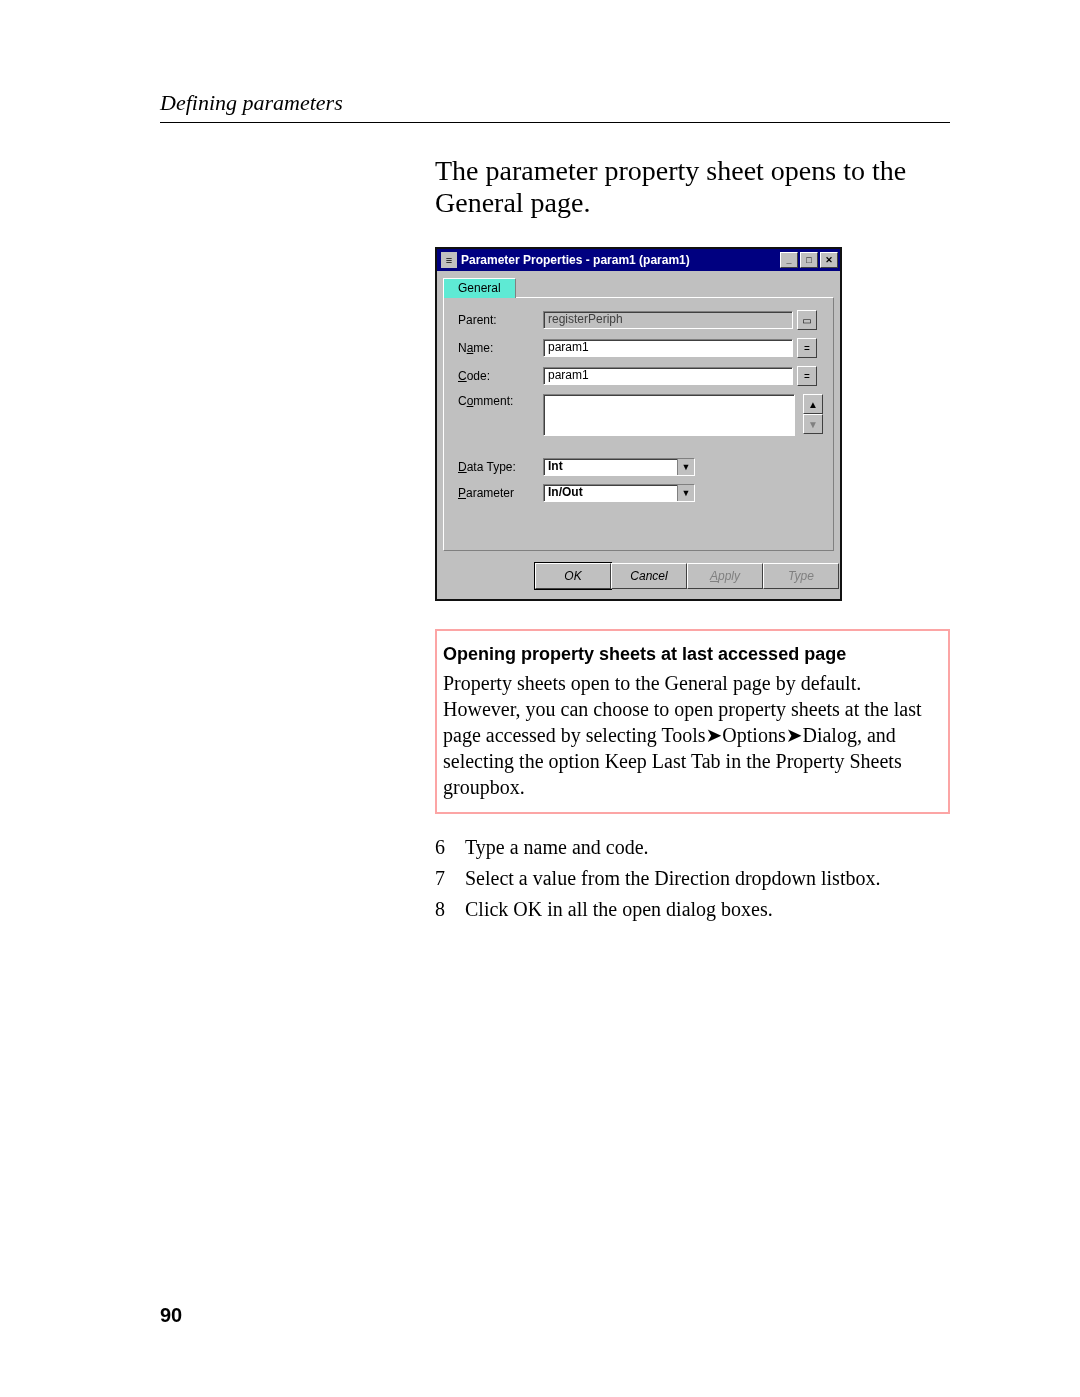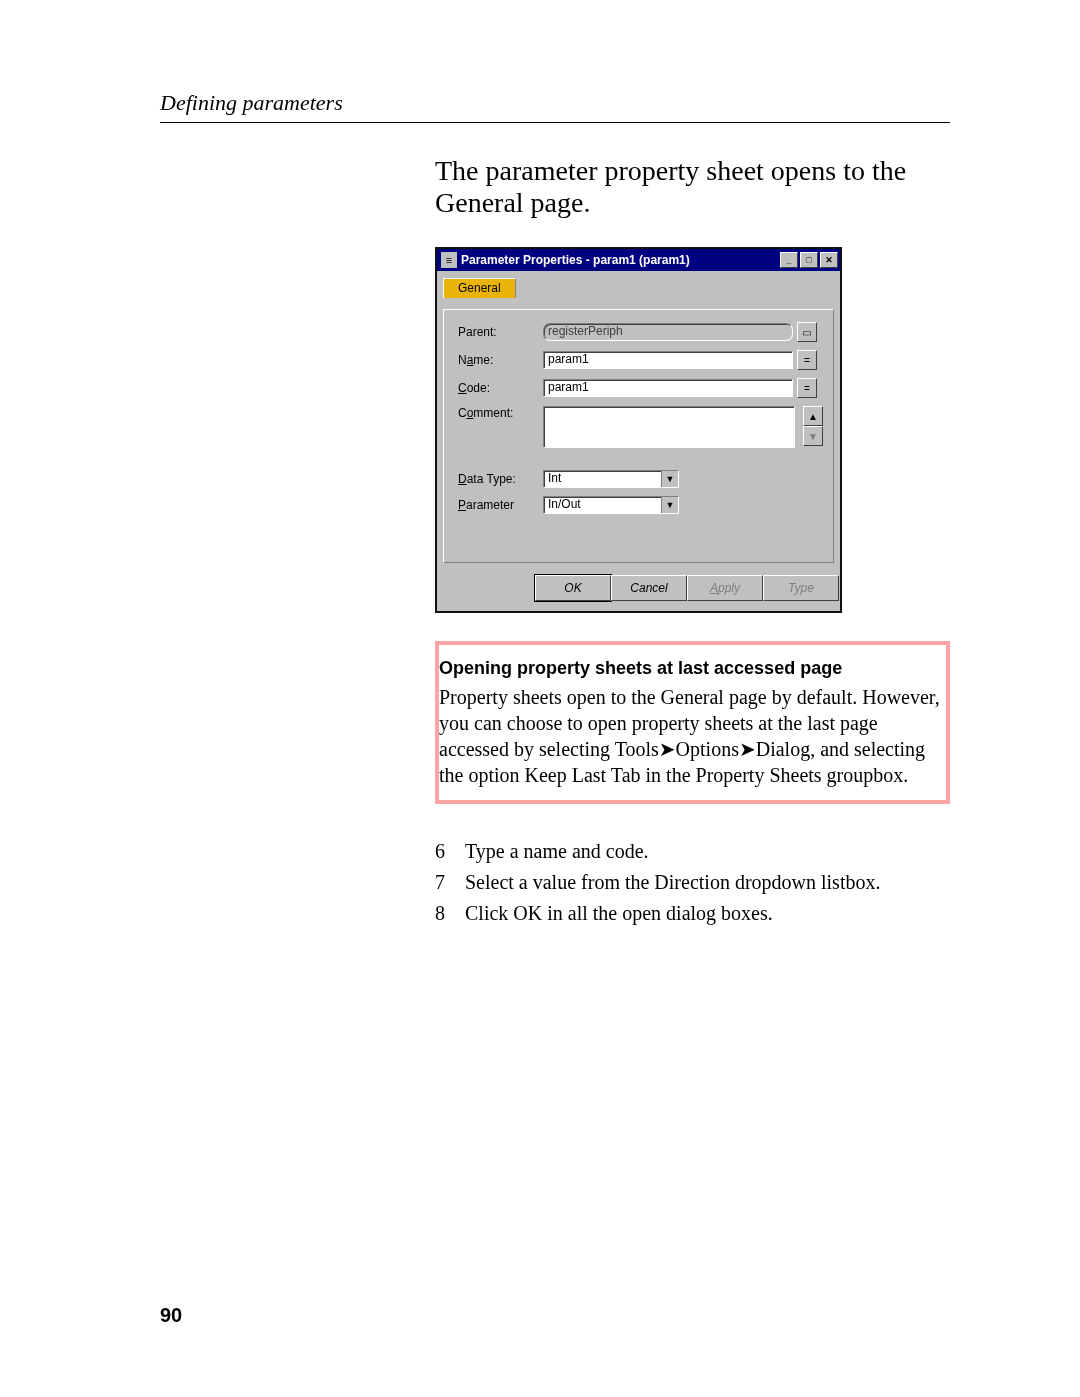--- a/index.html
+++ b/index.html
@@ -72,31 +72,31 @@
     font-size: 9px; color:#000;
   }
 
   .tabstrip {
     padding: 6px 6px 0 6px;
     position: relative;
   }
   .tab {
     display: inline-block;
     padding: 2px 14px 3px 14px;
-    background: #eab308;
+    background: #5eead4;
     border: 1px solid #808080;
     border-bottom: none;
     border-top-color: #fff;
     border-left-color: #fff;
     position: relative;
     top: 1px;
     font-size: 12px;
   }
   .tabpanel {
-    margin: 12px 6px 6px 6px;
+    margin: 0 6px 6px 6px;
     border: 1px solid #808080;
     border-top-color: #fff;
     border-left-color: #fff;
     padding: 12px 6px 10px 14px;
     background: #c0c0c0;
     min-height: 230px;
   }
 
   .row { display: flex; align-items: center; margin-bottom: 8px; }
   .row .lbl { width: 85px; }
@@ -106,23 +106,23 @@
     background: #fff;
     border: 1px solid #808080;
     border-right-color: #fff;
     border-bottom-color: #fff;
     box-shadow: inset 1px 1px 0 #404040;
     height: 18px;
     padding: 0 4px;
     font-size: 12px;
     box-sizing: border-box;
   }
-  .sunken.ro { background: #c0c0c0; color: #404040; border-radius: 7px; }
+  .sunken.ro { background: #c0c0c0; color: #404040; }
   .field-wide { width: 250px; }
-  .field-med  { width: 136px; }
+  .field-med  { width: 152px; font-weight: bold; }
   .combo {
     position: relative;
   }
   .combo .arrow {
     position: absolute; right: 0; top: 0; width: 16px; height: 100%;
     background: #c0c0c0;
     border-left: 1px solid #808080;
     display:flex; align-items:center; justify-content:center;
     font-size: 9px; color:#000;
   }
@@ -159,25 +159,25 @@
     border:1px solid #fff;
     border-right-color:#404040;
     border-bottom-color:#404040;
     font-family: inherit; font-size:12px;
     display:flex;align-items:center;justify-content:center;
   }
   .push.def { box-shadow: 0 0 0 1px #000; }
 
   
   .note {
-    border: 4px solid #fca5a5;
-    padding: 12px 0;
+    border: 2px solid #fca5a5;
+    padding: 12px 6px;
     font-size: 20px;
     line-height: 1.3;
-    margin-bottom: 36px;
+    margin-bottom: 22px;
   }
   .note-title {
     font-family: Arial, Helvetica, sans-serif;
     font-weight: bold;
     font-size: 18px;
     display: block;
     margin-bottom: 4px;
   }
   .arrow-glyph { font-family: Arial, sans-serif; }
 

